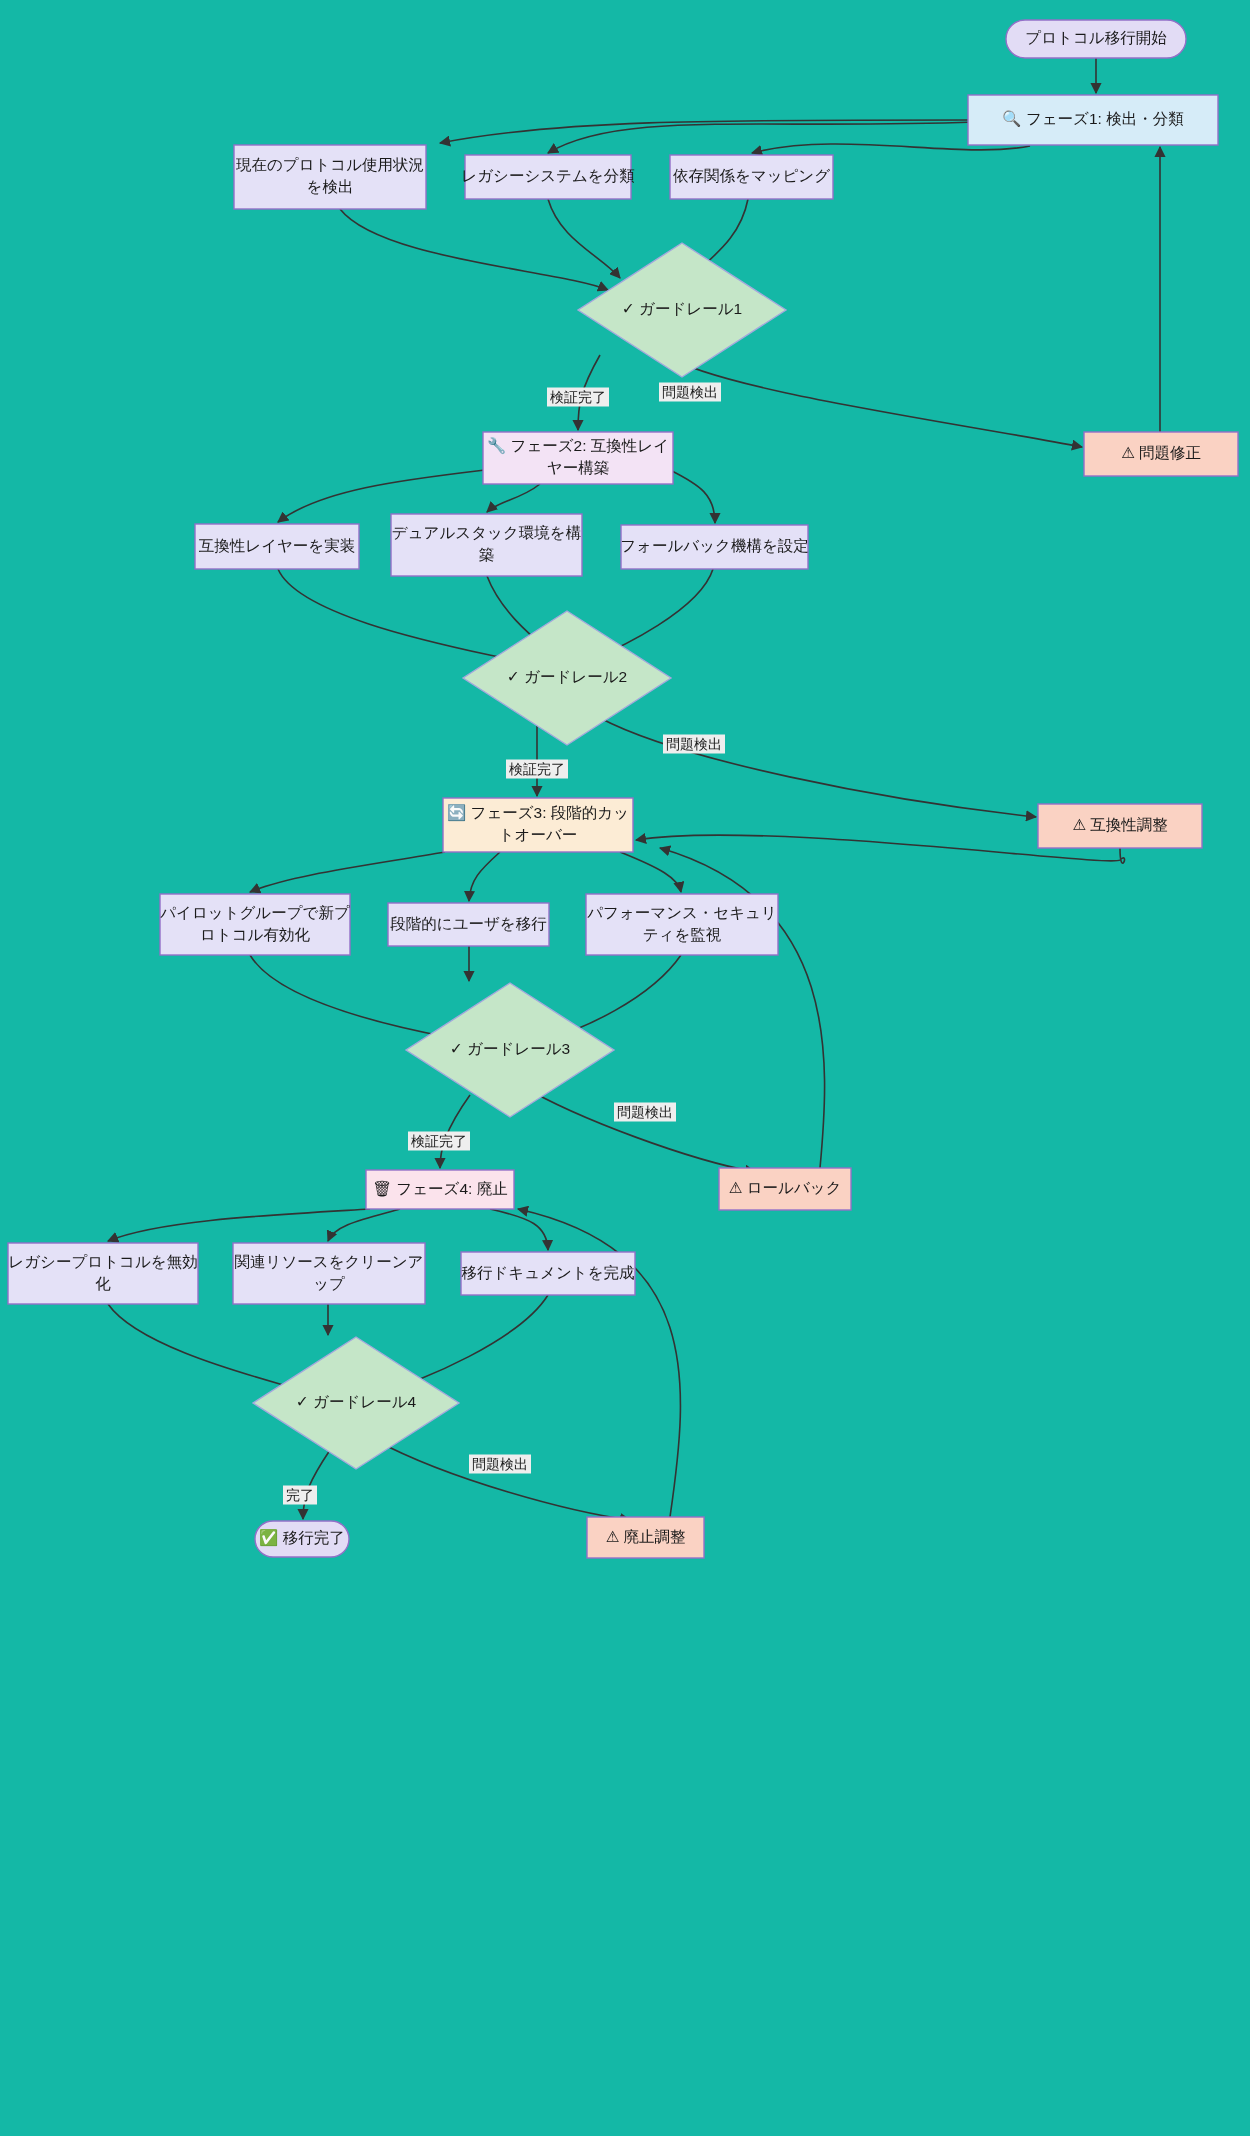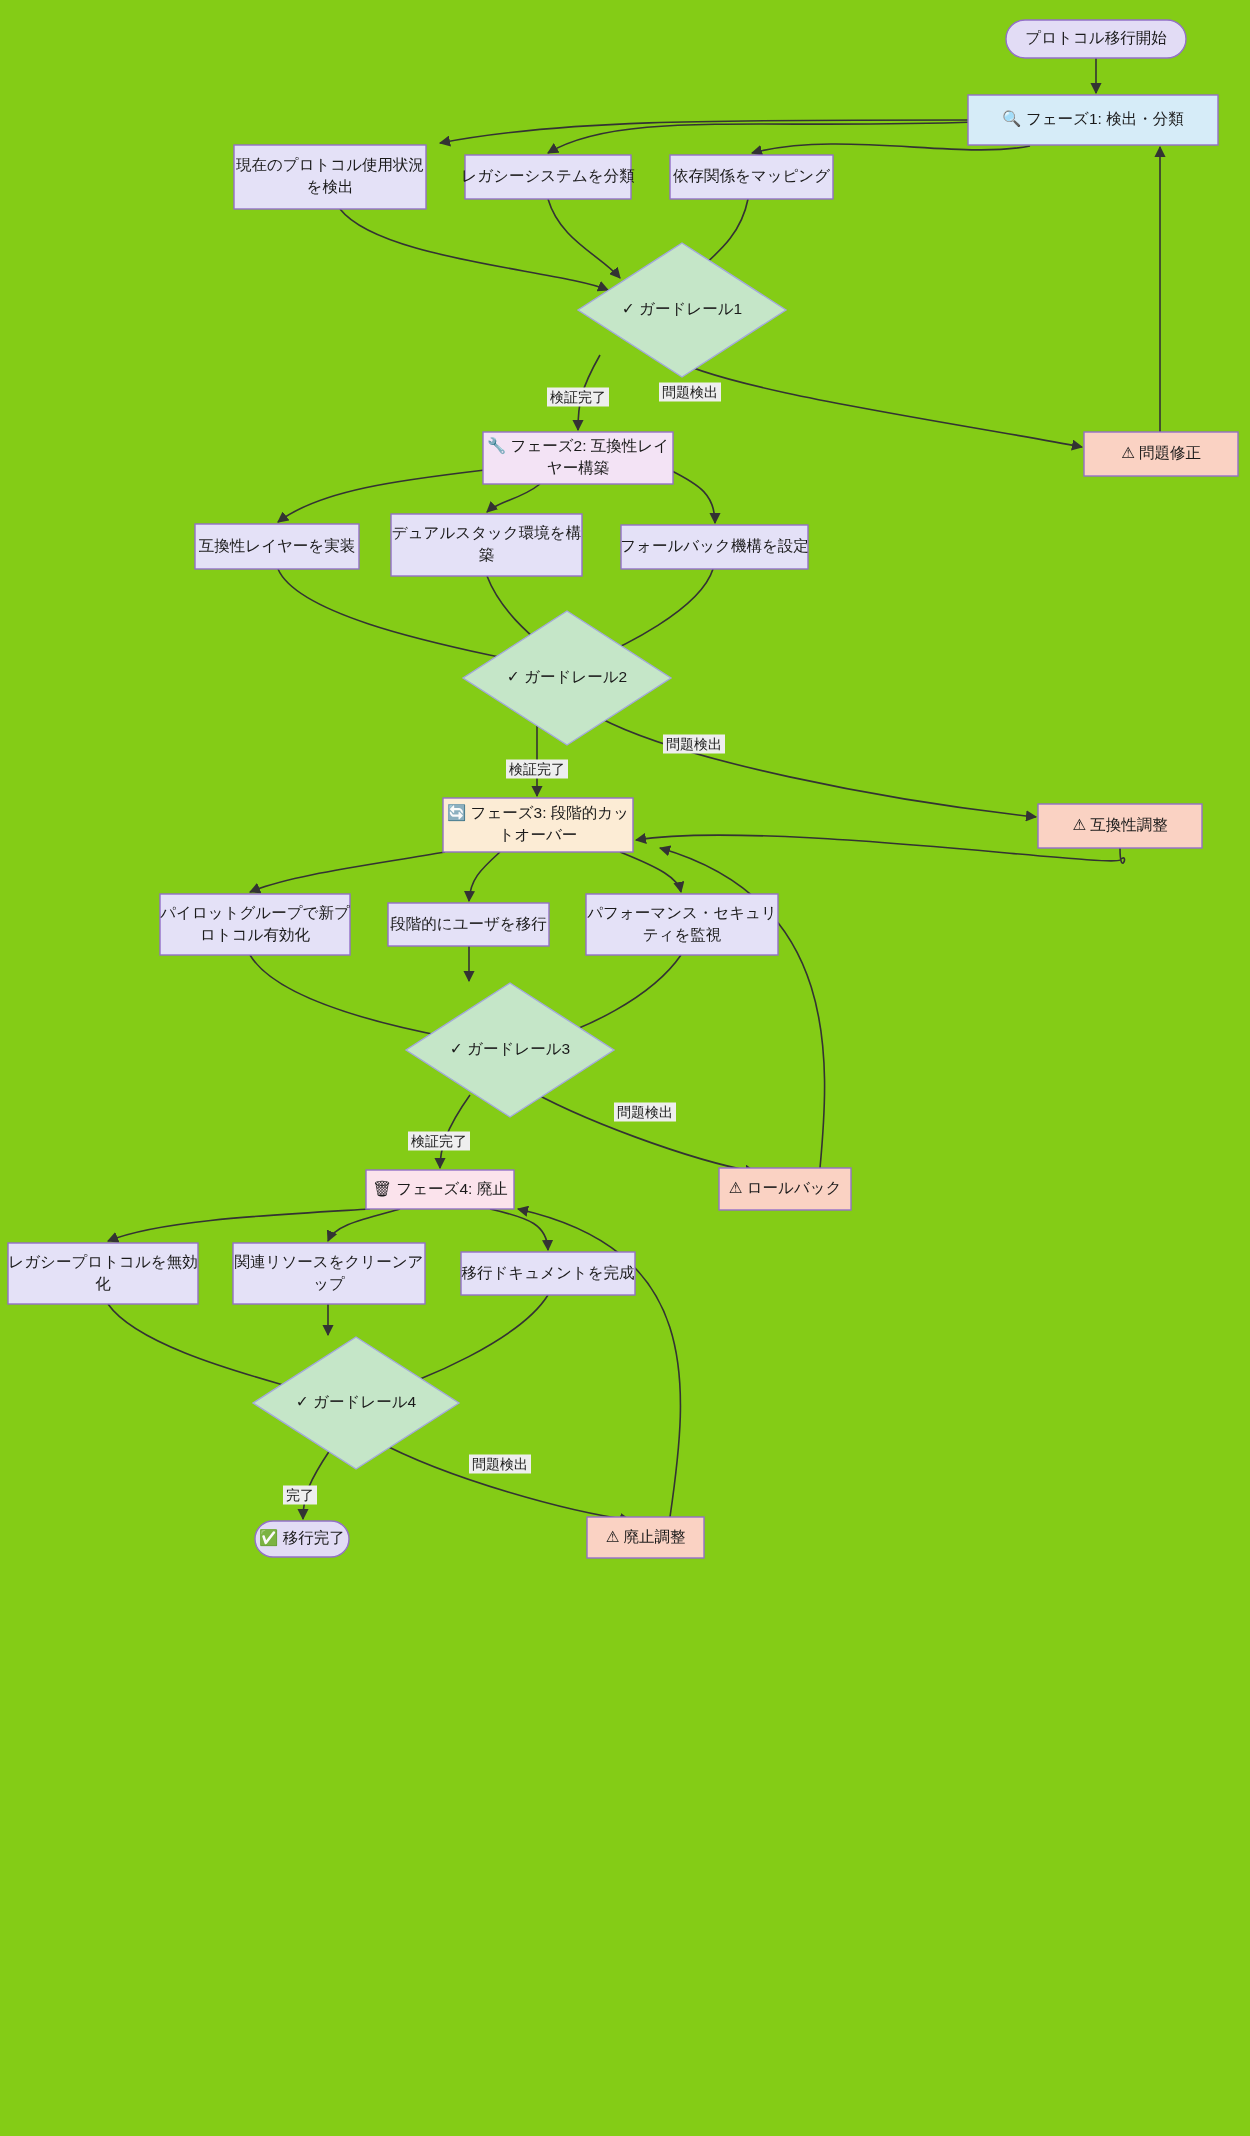--- a/index.html
+++ b/index.html
@@ -1,17 +1,17 @@
 <!DOCTYPE html>
 <html><head>
 <meta charset="utf-8">
 <style>
   html,body{margin:0;padding:0;background:#ffffff;}
   body{width:1250px;height:2136px;font-family:"Liberation Sans","DejaVu Sans",sans-serif;}
-  #stage{position:relative;width:1250px;height:2136px;overflow:hidden;background:#84cc16;}
+  #stage{position:relative;width:1250px;height:2136px;overflow:hidden;background:#14b8a6;}
   svg#flow{position:absolute;left:0;top:0;width:1250px;height:2136px;}
   .edge{fill:none;stroke:#333333;stroke-width:1.6px;}
   .node-shape{stroke:#9370c8;stroke-width:1.4px;}
   .diamond-shape{stroke:#a3a8dd;stroke-width:1.4px;fill:#c5e6c8;}
   .nlabel{font-family:"Liberation Sans","DejaVu Sans",sans-serif;font-size:15.5px;fill:#1a1a1a;text-anchor:middle;dominant-baseline:middle;}
   .elabel{font-family:"Liberation Sans","DejaVu Sans",sans-serif;font-size:14px;fill:#1a1a1a;text-anchor:middle;dominant-baseline:middle;}
   .elabel-bg{fill:#eeeeee;}
 </style>
 </head>
 <body>

